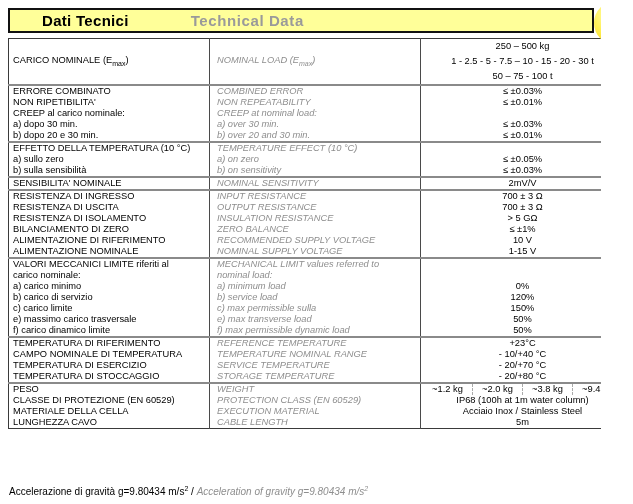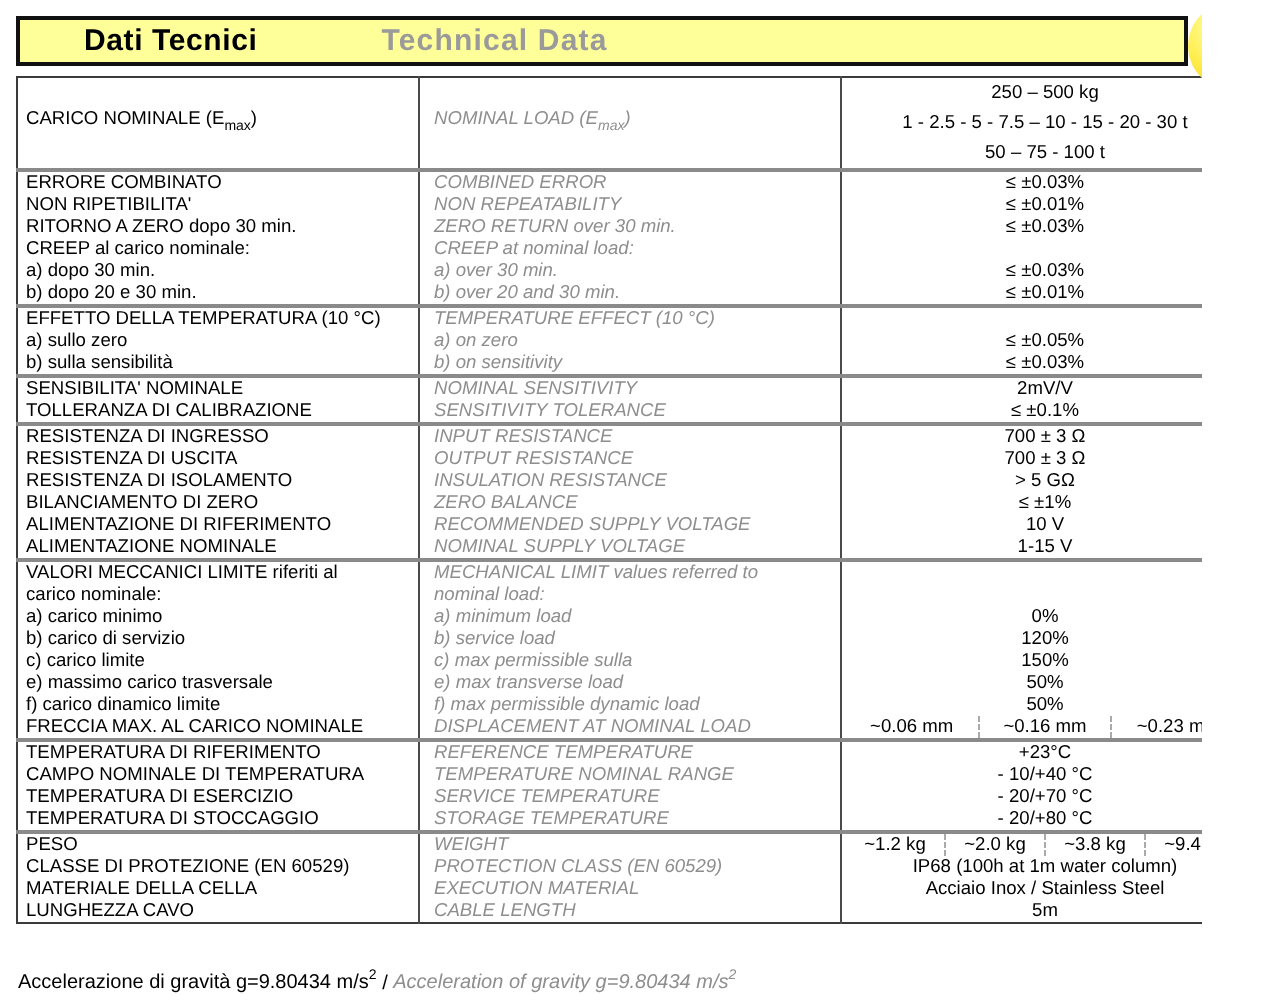--- a/index.html
+++ b/index.html
@@ -82,25 +82,20 @@
             <td class="c1">ERRORE COMBINATO</td>
             <td class="c2">COMBINED ERROR</td>
             <td class="c3">≤ ±0.03%</td>
           </tr>
           <tr>
             <td class="c1">NON RIPETIBILITA'</td>
             <td class="c2">NON REPEATABILITY</td>
             <td class="c3">≤ ±0.01%</td>
           </tr>
           <tr>
-            <td class="c1">RITORNO A ZERO dopo 30 min.</td>
-            <td class="c2">ZERO RETURN over 30 min.</td>
-            <td class="c3">≤ ±0.03%</td>
-          </tr>
-          <tr>
             <td class="c1">CREEP al carico nominale:</td>
             <td class="c2">CREEP at nominal load:</td>
             <td class="c3"></td>
           </tr>
           <tr>
             <td class="c1">a) dopo 30 min.</td>
             <td class="c2">a) over 30 min.</td>
             <td class="c3">≤ ±0.03%</td>
           </tr>
           <tr>
@@ -125,25 +120,20 @@
             <td class="c2">b) on sensitivity</td>
             <td class="c3">≤ ±0.03%</td>
           </tr>
         </tbody>
         <tbody class="section">
           <tr>
             <td class="c1">SENSIBILITA' NOMINALE</td>
             <td class="c2">NOMINAL SENSITIVITY</td>
             <td class="c3">2mV/V</td>
           </tr>
-          <tr>
-            <td class="c1">TOLLERANZA DI CALIBRAZIONE</td>
-            <td class="c2">SENSITIVITY TOLERANCE</td>
-            <td class="c3">≤ ±0.1%</td>
-          </tr>
         </tbody>
         <tbody class="section">
           <tr>
             <td class="c1">RESISTENZA DI INGRESSO</td>
             <td class="c2">INPUT RESISTANCE</td>
             <td class="c3">700 ± 3 Ω</td>
           </tr>
           <tr>
             <td class="c1">RESISTENZA DI USCITA</td>
             <td class="c2">OUTPUT RESISTANCE</td>
@@ -199,31 +189,20 @@
           </tr>
           <tr>
             <td class="c1">e) massimo carico trasversale</td>
             <td class="c2">e) max transverse load</td>
             <td class="c3">50%</td>
           </tr>
           <tr>
             <td class="c1">f) carico dinamico  limite</td>
             <td class="c2">f) max permissible dynamic load</td>
             <td class="c3">50%</td>
-          </tr>
-          <tr>
-            <td class="c1">FRECCIA MAX. AL CARICO NOMINALE</td>
-            <td class="c2">DISPLACEMENT AT NOMINAL LOAD</td>
-            <td class="c3">
-              <div class="cols">
-                <div>~0.06 mm</div>
-                <div>~0.16 mm</div>
-                <div>~0.23 mm</div>
-              </div>
-            </td>
           </tr>
         </tbody>
         <tbody class="section">
           <tr>
             <td class="c1">TEMPERATURA DI RIFERIMENTO</td>
             <td class="c2">REFERENCE TEMPERATURE</td>
             <td class="c3">+23°C</td>
           </tr>
           <tr>
             <td class="c1">CAMPO NOMINALE DI TEMPERATURA</td>

